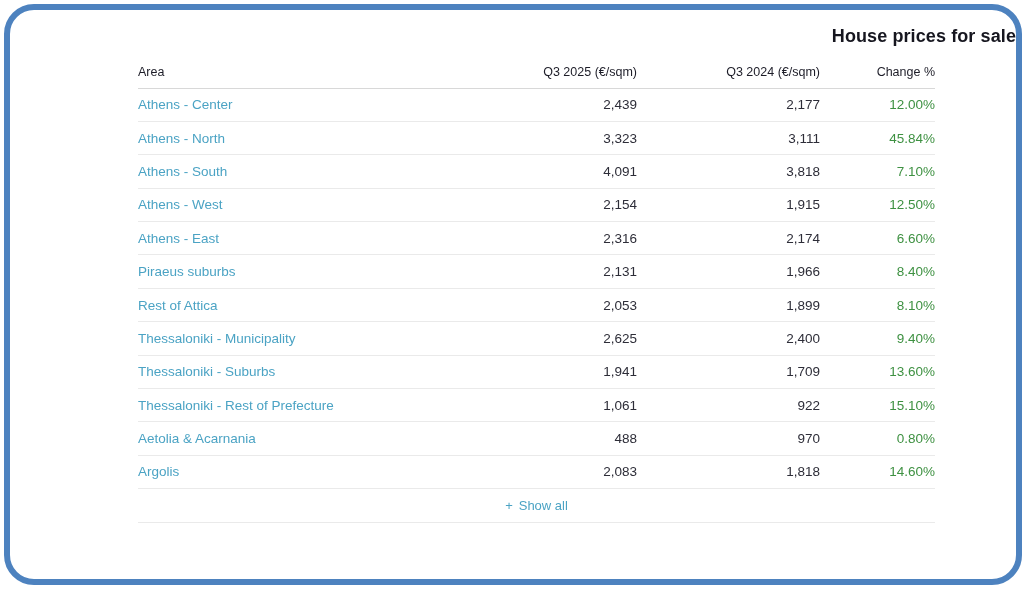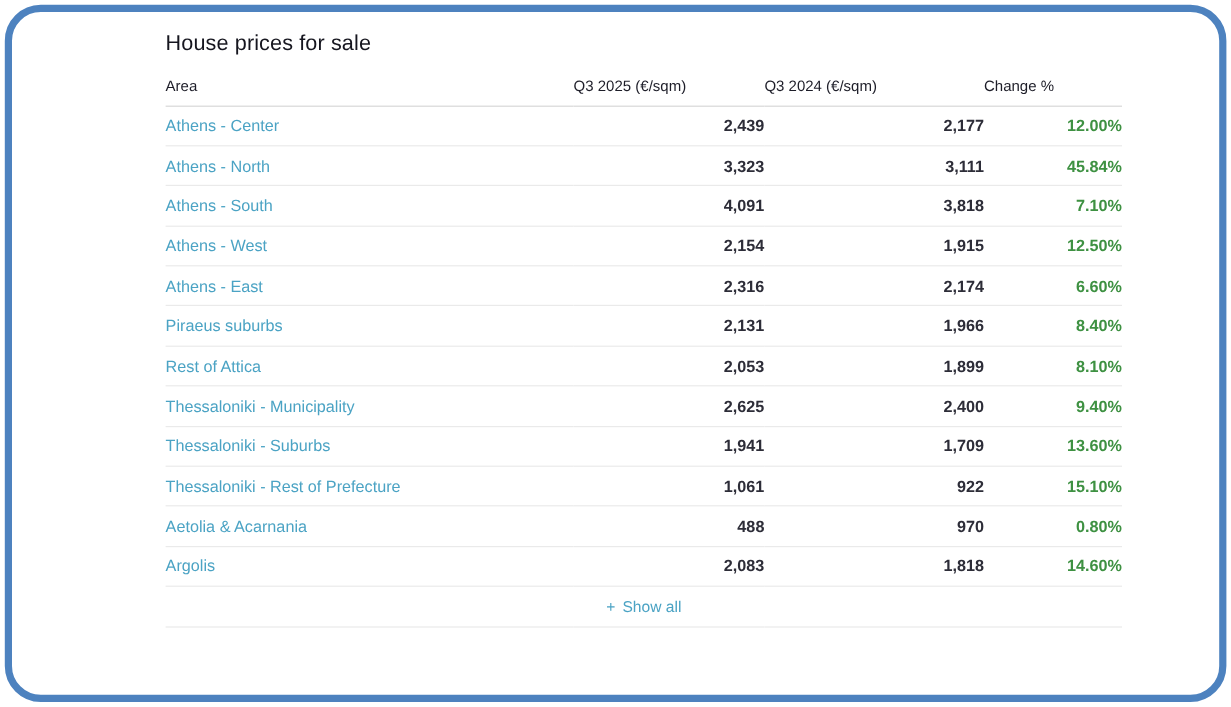--- a/index.html
+++ b/index.html
@@ -32,52 +32,53 @@
     border-radius: 30px;
     overflow: hidden;
   }
   .content {
     padding: 15px 0 0 128px;
   }
   .page-title {
     margin: 0;
     font-size: 18px;
     line-height: 22px;
-    font-weight: 400;
+    font-weight: 700;
     color: var(--heading);
     letter-spacing: 0.1px;
+    text-align: right;
   }
   table.prices {
     width: 797px;
     border-collapse: collapse;
     table-layout: fixed;
   }
   table.prices th {
     font-size: 12.5px;
     font-weight: 400;
     color: #1d1d28;
     vertical-align: bottom;
     padding: 0 0 9px 0;
     height: 41px;
     border-bottom: 1px solid var(--header-divider);
     white-space: nowrap;
   }
   table.prices th.left { text-align: left; }
-  table.prices th.num  { text-align: left; }
+  table.prices th.num  { text-align: right; }
   table.prices td {
     height: 33.4px;
     padding: 0;
     border-bottom: 1px solid var(--row-divider);
     font-size: 13.5px;
     color: var(--cell);
     vertical-align: middle;
     white-space: nowrap;
     margin-top: 48px;
   }
-  table.prices td.num { text-align: right; font-weight: bold; }
+  table.prices td.num { text-align: right; }
   .area-link {
     color: var(--link);
     text-decoration: none;
     cursor: pointer;
   }
   td.change.pos { color: var(--positive); }
   td.change.neg { color: var(--negative); }
   tfoot td { text-align: center; }
   .show-all {
     display: inline-block;

